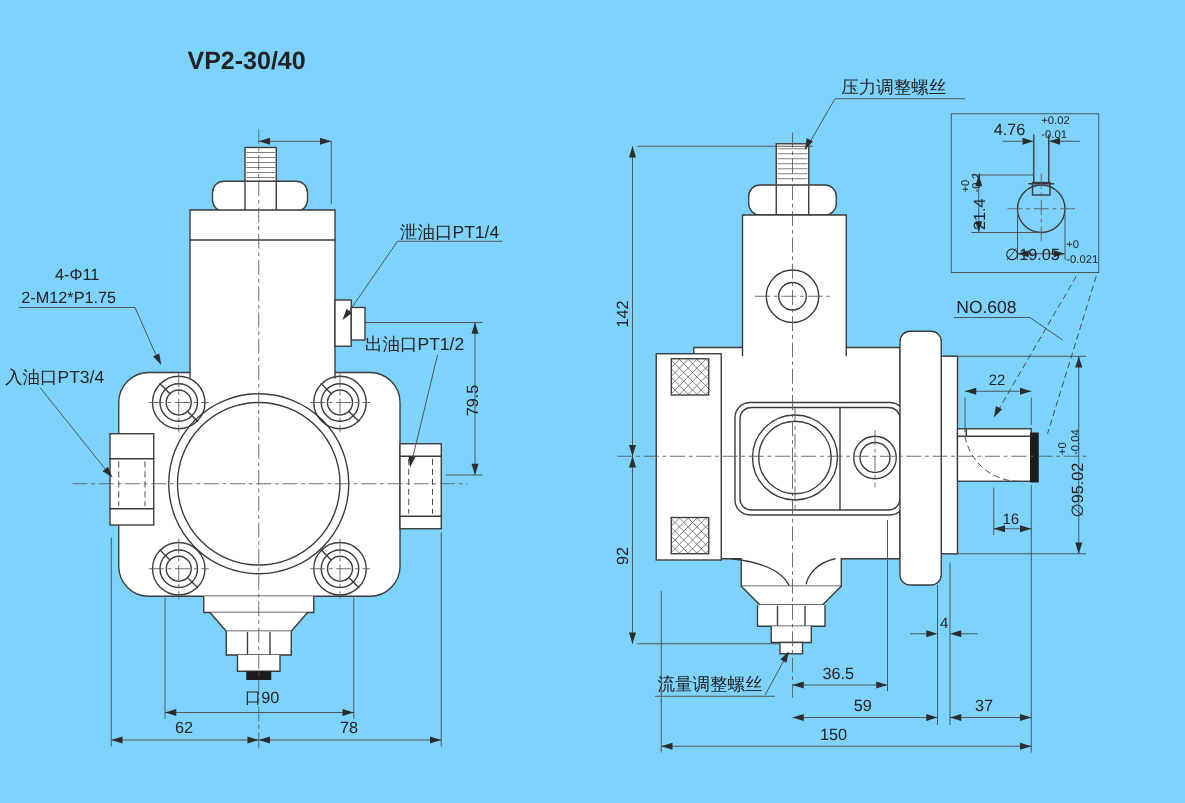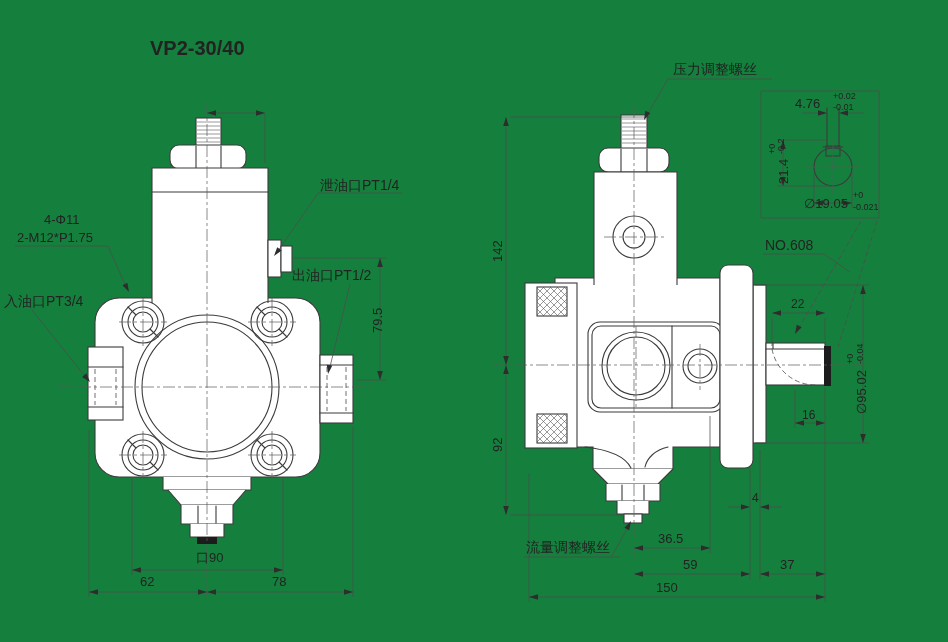--- a/index.html
+++ b/index.html
@@ -1,16 +1,16 @@
 <!DOCTYPE html>
 <html><head>
 <meta charset="utf-8">
 <style>
   html,body{margin:0;padding:0;background:#e9e9e9;}
-  #stage{position:relative;width:948px;height:642px;background:#15803d;overflow:hidden;
+  #stage{position:relative;width:948px;height:642px;background:#7dd3fc;overflow:hidden;
          font-family:"Liberation Sans", sans-serif;}
   svg text{fill:#222;font-family:"Liberation Sans", sans-serif;}
   .o  {fill:none;stroke:#3b3b3b;stroke-width:1.1;stroke-linecap:round;}
   .ow {fill:#ffffff;stroke:#3b3b3b;stroke-width:1.1;}
   .d  {fill:none;stroke:#4c4c4c;stroke-width:0.75;}
   .hd {fill:none;stroke:#4c4c4c;stroke-width:0.8;stroke-dasharray:5 3;}
   .cl {fill:none;stroke:#5a5a5a;stroke-width:0.7;stroke-dasharray:12 3 3 3;}
   .h  {fill:none;stroke:#555;stroke-width:0.6;}
   .ar {fill:#2d2d2d;stroke:none;}
   .blk{fill:#1c1c1c;stroke:none;}

